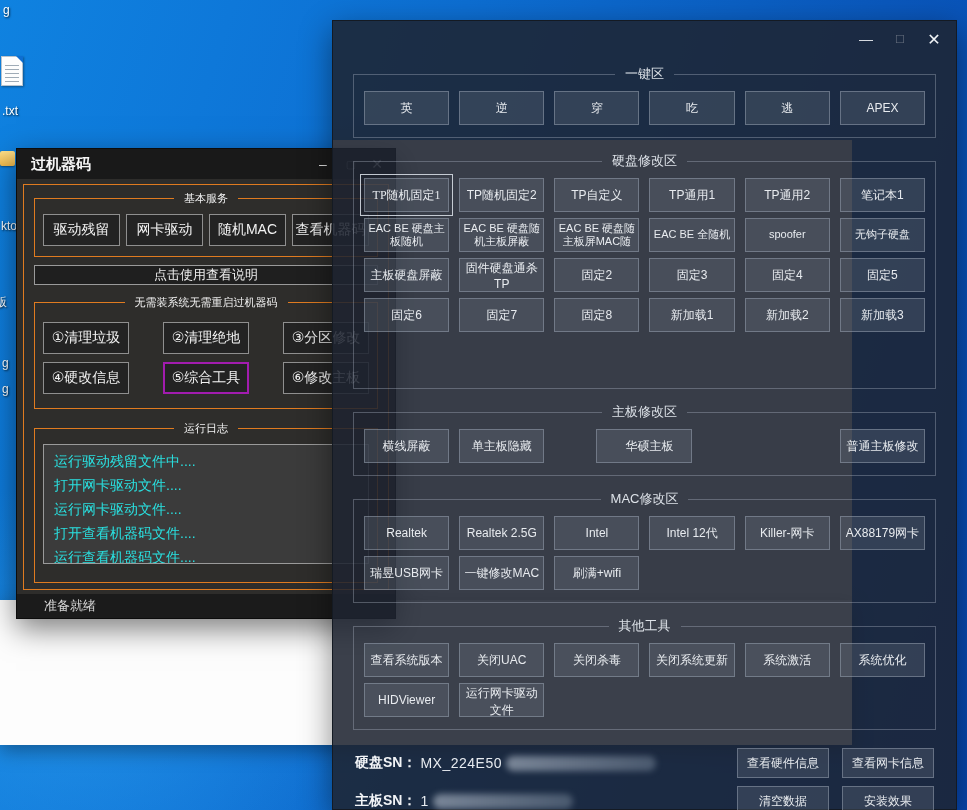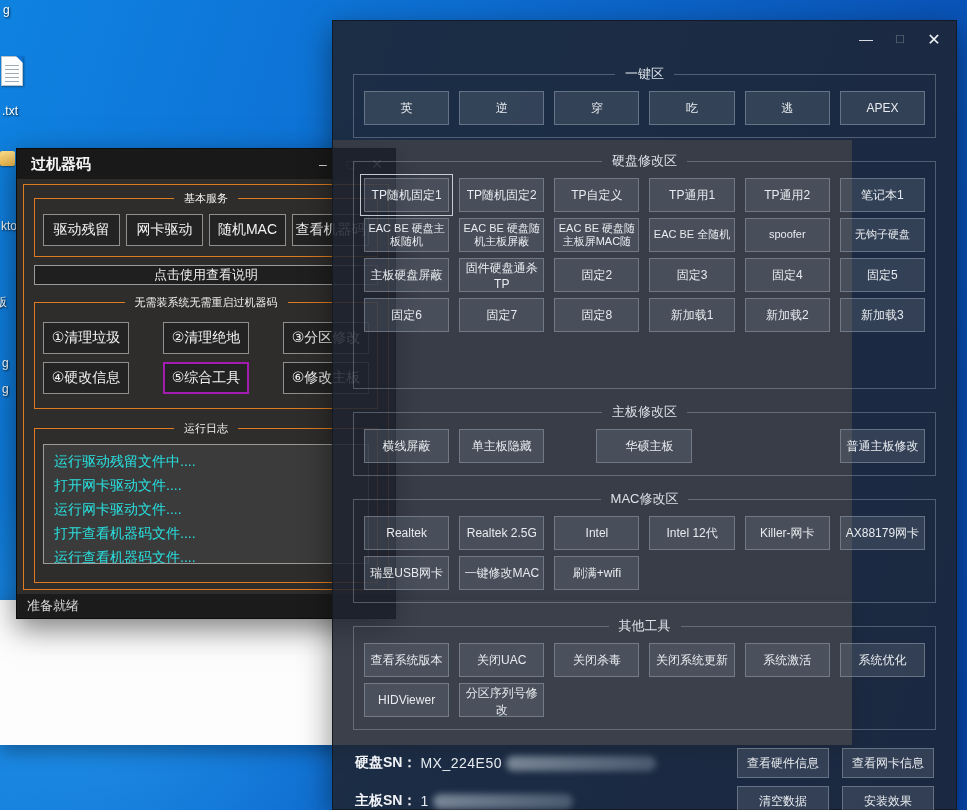--- a/index.html
+++ b/index.html
@@ -46,39 +46,39 @@
   .lbtn { height:32px; background:#232323; border:1px solid #8f8f8f; color:#f2f2f2; font-size:14px;
           font-family:inherit; cursor:pointer; white-space:nowrap; overflow:hidden; }
   .lbtn.selected { border:2px solid #a21caf; }
   .notice-btn { margin:8px 0; height:20px; width:100%; background:#1f1f1f; border:1px solid #9a9a9a;
           color:#eeeeee; font-size:13px; font-family:inherit; cursor:pointer; }
   .fs-norestart { margin-top:2px; padding-bottom:14px !important; }
   .fs-log { margin-top:12px; flex:1 1 auto; }
   .log-box { margin-top:4px; height:120px; background:#3b3b3b; border:1px solid #9a9a9a; padding:4px 10px; overflow:hidden; }
   .log-line { color:#29e0e0; font-size:14px; line-height:24px; white-space:nowrap; }
   .lw-status { flex:0 0 auto; height:24px; background:#1b1b1b; color:#d8d8d8; font-size:13px;
-               display:flex; align-items:center; padding-left:10px; }
+               display:flex; align-items:center; padding-left:27px; }
 
   
   .rw { position:absolute; left:332px; top:20px; width:625px; height:790px; z-index:3;
         background:rgba(30,36,48,0.87); border:1px solid #141a23; box-shadow:0 10px 30px rgba(0,0,0,.45);
         color:#e8ebef; padding-top:44px; }
   .rw-ctrls { position:absolute; top:6px; right:8px; display:flex; gap:6px; }
   .rw-ctrl { width:28px; height:24px; background:none; border:none; cursor:pointer;
              display:flex; align-items:center; justify-content:center; font-family:inherit; }
   .rw-min { color:#d6dae0; font-size:14px; }
   .rw-max { color:#6a7280; font-size:11px; }
   .rw-close { color:#f0f3f6; font-size:16px; }
   .rw fieldset { border:1px solid rgba(170,180,195,.38); margin:0 20px 14px 20px; padding:2px 10px 12px 10px; }
   .rw legend { margin:0 auto; padding:0 10px; font-size:13px; color:#dde2e8; }
   .grid6 { display:grid; grid-template-columns:repeat(6,1fr); gap:8px 10px; margin-top:6px; }
   .rbtn { height:34px; background:rgba(108,118,133,0.30); border:1px solid rgba(165,175,190,.45);
           color:#e8ebef; font-size:12px; font-family:inherit; cursor:pointer; padding:1px 2px; overflow:hidden; }
   .rbtn.small { font-size:11px; line-height:1.2; }
-  .rbtn.focused { outline:1px solid rgba(222,228,236,.85); outline-offset:3px; }
+  .rbtn.focused { outline:1px solid rgba(222,228,236,.85); outline-offset:3px;font-family:Liberation Serif, serif; }
   .rbtn.span34 { grid-column:3/5; justify-self:center; width:96px;padding-left:12px; }
   .rbtn.col6 { grid-column:6; }
   .fs-disk { padding-bottom:56px !important; }
 
   .rw-footer { margin-top:6px; }
   .f-row { display:flex; align-items:center; padding:0 22px; height:38px; }
   .f-label { font-size:14px; font-weight:bold; color:#f2f4f7; white-space:nowrap; }
   .f-value { font-size:14px; color:#e7ebf0; letter-spacing:.5px; margin-left:4px; white-space:nowrap; }
   .mask { display:inline-block; height:15px; border-radius:8px; margin:0 4px; vertical-align:-3px;
           background:linear-gradient(90deg,rgba(215,224,235,.5),rgba(150,165,182,.38));
@@ -237,21 +237,21 @@
     <div class="grid6">
         <button class="rbtn">查看系统版本</button>
         <button class="rbtn">关闭UAC</button>
         <button class="rbtn">关闭杀毒</button>
         <button class="rbtn">关闭系统更新</button>
         <button class="rbtn">系统激活</button>
         <button class="rbtn">系统优化</button>
       </div>
     <div class="grid6">
         <button class="rbtn">HIDViewer</button>
-        <button class="rbtn">分区序列号修改</button>
+        <button class="rbtn">运行网卡驱动文件</button>
       </div>
   </fieldset>
 
   <div class="rw-footer">
     <div class="f-row">
       <span class="f-label">硬盘SN：</span>
       <span class="f-value">MX_224E50</span>
       <span class="mask mask-hdd"></span>
       <span class="f-spacer"></span>
       <button class="fbtn">查看硬件信息</button>

